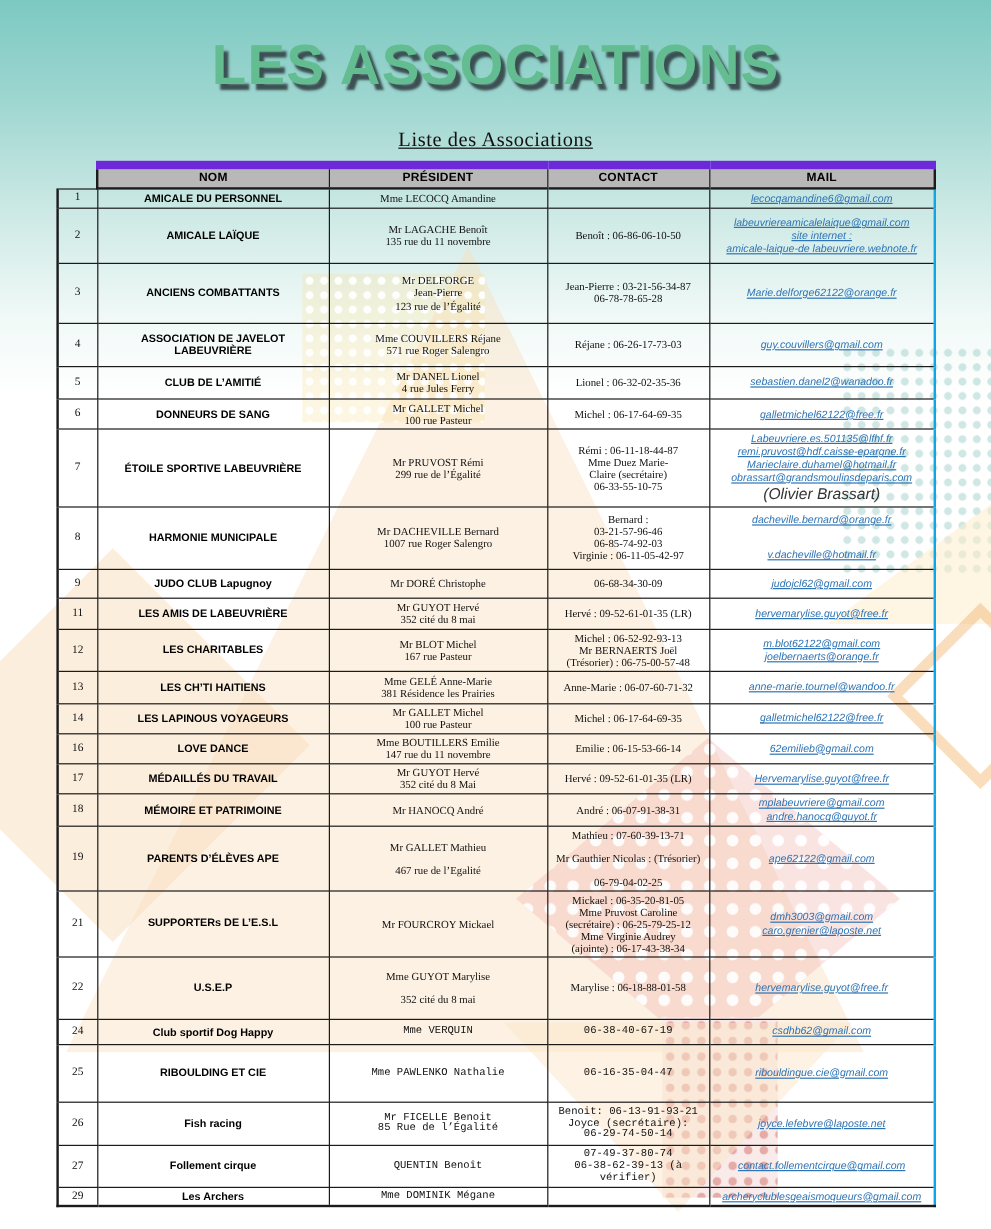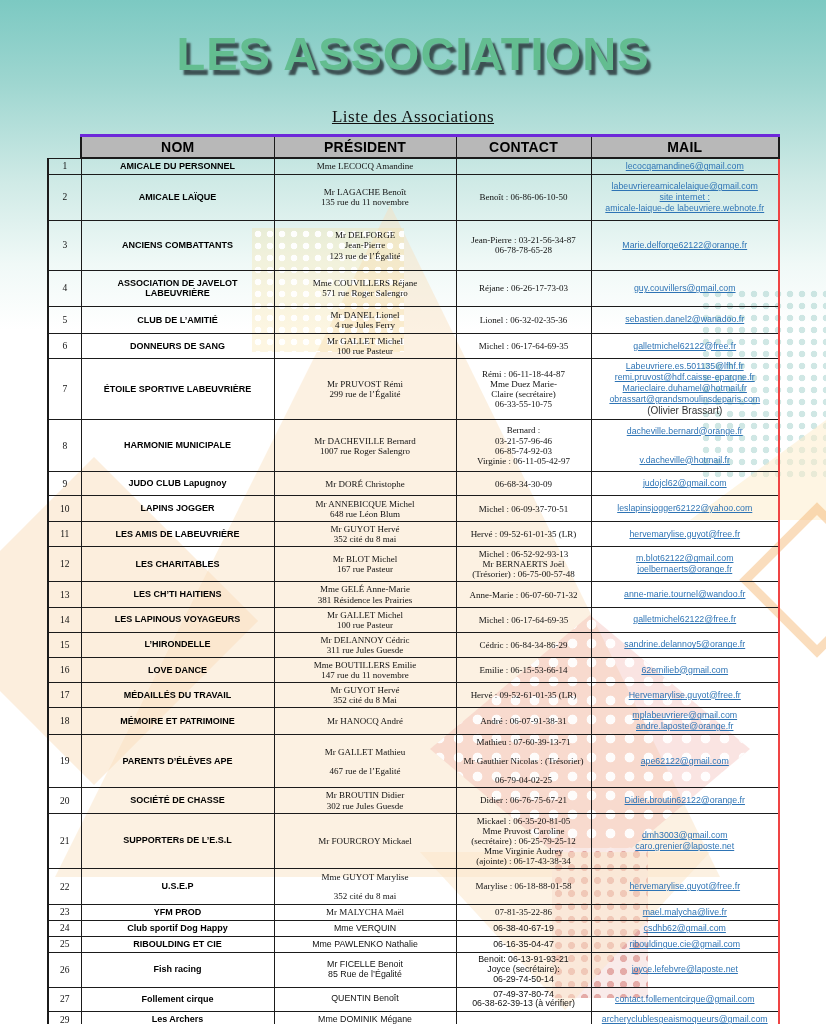--- a/index.html
+++ b/index.html
@@ -44,36 +44,36 @@
   .subtitle { position:absolute; top:107px; left:0; width:100%; text-align:center;
     font-family:"Liberation Serif", serif; font-size:17px; color:#111;
     text-decoration:underline; letter-spacing:.5px; }
 
   
   table.assoc { position:absolute; left:47px; top:134px; width:731px;
     border-collapse:collapse; table-layout:fixed; background:transparent; }
   col.w-num{width:33px} col.w-nom{width:193px} col.w-pres{width:182px} col.w-con{width:135px} col.w-mail{width:188px}
   .assoc th, .assoc td { border:1.5px solid #1b1b1b; text-align:center; vertical-align:middle;
     padding:2px 3px; overflow:hidden; }
-  .assoc thead th { background:var(--gray,#b8b8b8); font-size:14px; font-weight:bold; color:#000;
-    border-top:3px solid #6d28d9; border-bottom:2px solid #1b1b1b; height:14px; letter-spacing:.2px; }
+  .assoc thead th { background:var(--gray,#b8b8b8); font-size:10px; font-weight:bold; color:#000;
+    border-top:7px solid #6d28d9; border-bottom:2px solid #1b1b1b; height:14px; letter-spacing:.2px; }
   .assoc thead th:last-child { border-right:2px solid #1b1b1b; }
   .assoc thead th.h-nom { border-left:2px solid #1b1b1b; }
   .assoc thead td.corner { border:0; background:transparent; }
   .assoc tbody td:first-child { border-left:2px solid #1b1b1b; }
-  .assoc tbody td:last-child { border-right:2px solid #ef4444; }
+  .assoc tbody td:last-child { border-right:2px solid #0ea5e9;font-style:italic; }
   .assoc tbody tr:last-child td { border-bottom:2px solid #1b1b1b; }
   .c-num { font-family:"Liberation Serif", serif; font-size:9.5px; color:#111; }
   .c-nom { font-size:9px; font-weight:bold; color:#000; line-height:1.2;margin-left:40px; }
   .ln { font-family:"Liberation Serif", serif; font-size:9px; line-height:1.12; color:#111; }
-  .ln.sans { font-family:Liberation Sans, sans-serif; font-size:8.8px;text-align:center; }
+  .ln.sans { font-family:Liberation Mono, monospace; font-size:8.8px;text-align:center; }
   .ln.gap { line-height:1.0; }
   .mlink { display:block; font-size:8.8px; color:var(--blue,#2e74b5); text-decoration:underline;
     line-height:1.25; cursor:pointer; word-wrap:break-word; }
-  .mplain { display:block; font-size:10px; color:#333; line-height:1.2; }
+  .mplain { display:block; font-size:13px; color:#333; line-height:1.2; }
 
   
   #rows tr:nth-child(1){height:14px} #rows tr:nth-child(2){height:46px} #rows tr:nth-child(3){height:50px}
   #rows tr:nth-child(4){height:36px} #rows tr:nth-child(5){height:27px} #rows tr:nth-child(6){height:24px}
   #rows tr:nth-child(7){height:57px} #rows tr:nth-child(8){height:52px} #rows tr:nth-child(9){height:24px}
   #rows tr:nth-child(10){height:26px} #rows tr:nth-child(11){height:20px} #rows tr:nth-child(12){height:27px}
   #rows tr:nth-child(13){height:24px} #rows tr:nth-child(14){height:23px} #rows tr:nth-child(15){height:24px}
   #rows tr:nth-child(16){height:20px} #rows tr:nth-child(17){height:21px} #rows tr:nth-child(18){height:21px}
   #rows tr:nth-child(19){height:52px} #rows tr:nth-child(20){height:21px} #rows tr:nth-child(21){height:48px}
   #rows tr:nth-child(22){height:36px} #rows tr:nth-child(23){height:15px} #rows tr:nth-child(24){height:16px}
@@ -250,34 +250,20 @@
             <div class="ln">Mr DORÉ Christophe</div>
           </td>
     <td class="c-contact">
             <div class="ln">06-68-34-30-09</div>
           </td>
     <td class="c-mail">
             <a class="mlink">judojcl62@gmail.com</a>
           </td>
   </tr>
         <tr>
-    <td class="c-num">10</td>
-    <td class="c-nom">LAPINS JOGGER</td>
-    <td class="c-pres">
-            <div class="ln">Mr ANNEBICQUE Michel</div>
-            <div class="ln">648 rue Léon Blum</div>
-          </td>
-    <td class="c-contact">
-            <div class="ln">Michel : 06-09-37-70-51</div>
-          </td>
-    <td class="c-mail">
-            <a class="mlink">leslapinsjogger62122@yahoo.com</a>
-          </td>
-  </tr>
-        <tr>
     <td class="c-num">11</td>
     <td class="c-nom">LES AMIS DE LABEUVRIÈRE</td>
     <td class="c-pres">
             <div class="ln">Mr GUYOT Hervé</div>
             <div class="ln">352 cité du 8 mai</div>
           </td>
     <td class="c-contact">
             <div class="ln">Hervé : 09-52-61-01-35 (LR)</div>
           </td>
     <td class="c-mail">
@@ -323,34 +309,20 @@
             <div class="ln">100 rue Pasteur</div>
           </td>
     <td class="c-contact">
             <div class="ln">Michel : 06-17-64-69-35</div>
           </td>
     <td class="c-mail">
             <a class="mlink">galletmichel62122@free.fr</a>
           </td>
   </tr>
         <tr>
-    <td class="c-num">15</td>
-    <td class="c-nom">L’HIRONDELLE</td>
-    <td class="c-pres">
-            <div class="ln">Mr DELANNOY Cédric</div>
-            <div class="ln">311 rue Jules Guesde</div>
-          </td>
-    <td class="c-contact">
-            <div class="ln">Cédric : 06-84-34-86-29</div>
-          </td>
-    <td class="c-mail">
-            <a class="mlink">sandrine.delannoy5@orange.fr</a>
-          </td>
-  </tr>
-        <tr>
     <td class="c-num">16</td>
     <td class="c-nom">LOVE DANCE</td>
     <td class="c-pres">
             <div class="ln">Mme BOUTILLERS Emilie</div>
             <div class="ln">147 rue du 11 novembre</div>
           </td>
     <td class="c-contact">
             <div class="ln">Emilie : 06-15-53-66-14</div>
           </td>
     <td class="c-mail">
@@ -375,54 +347,40 @@
     <td class="c-num">18</td>
     <td class="c-nom">MÉMOIRE ET PATRIMOINE</td>
     <td class="c-pres">
             <div class="ln">Mr HANOCQ André</div>
           </td>
     <td class="c-contact">
             <div class="ln">André : 06-07-91-38-31</div>
           </td>
     <td class="c-mail">
             <a class="mlink">mplabeuvriere@gmail.com</a>
-            <a class="mlink">andre.laposte@orange.fr</a>
+            <a class="mlink">andre.hanocq@guyot.fr</a>
           </td>
   </tr>
         <tr>
     <td class="c-num">19</td>
     <td class="c-nom">PARENTS D’ÉLÈVES APE</td>
     <td class="c-pres">
             <div class="ln">Mr GALLET Mathieu</div>
             <div class="ln gap">&nbsp;</div>
             <div class="ln">467 rue de l’Egalité</div>
           </td>
     <td class="c-contact">
             <div class="ln">Mathieu : 07-60-39-13-71</div>
             <div class="ln gap">&nbsp;</div>
             <div class="ln">Mr Gauthier Nicolas : (Trésorier)</div>
             <div class="ln gap">&nbsp;</div>
             <div class="ln">06-79-04-02-25</div>
           </td>
     <td class="c-mail">
             <a class="mlink">ape62122@gmail.com</a>
-          </td>
-  </tr>
-        <tr>
-    <td class="c-num">20</td>
-    <td class="c-nom">SOCIÉTÉ DE CHASSE</td>
-    <td class="c-pres">
-            <div class="ln">Mr BROUTIN Didier</div>
-            <div class="ln">302 rue Jules Guesde</div>
-          </td>
-    <td class="c-contact">
-            <div class="ln">Didier : 06-76-75-67-21</div>
-          </td>
-    <td class="c-mail">
-            <a class="mlink">Didier.broutin62122@orange.fr</a>
           </td>
   </tr>
         <tr>
     <td class="c-num">21</td>
     <td class="c-nom">SUPPORTERs DE L’E.S.L</td>
     <td class="c-pres">
             <div class="ln">Mr FOURCROY Mickael</div>
           </td>
     <td class="c-contact">
             <div class="ln">Mickael : 06-35-20-81-05</div>
@@ -445,33 +403,20 @@
             <div class="ln">352 cité du 8 mai</div>
           </td>
     <td class="c-contact">
             <div class="ln">Marylise : 06-18-88-01-58</div>
           </td>
     <td class="c-mail">
             <a class="mlink">hervemarylise.guyot@free.fr</a>
           </td>
   </tr>
         <tr>
-    <td class="c-num">23</td>
-    <td class="c-nom">YFM PROD</td>
-    <td class="c-pres">
-            <div class="ln">Mr MALYCHA Maël</div>
-          </td>
-    <td class="c-contact">
-            <div class="ln">07-81-35-22-86</div>
-          </td>
-    <td class="c-mail">
-            <a class="mlink">mael.malycha@live.fr</a>
-          </td>
-  </tr>
-        <tr>
     <td class="c-num">24</td>
     <td class="c-nom">Club sportif Dog Happy</td>
     <td class="c-pres">
             <div class="ln sans">Mme VERQUIN</div>
           </td>
     <td class="c-contact">
             <div class="ln sans">06-38-40-67-19</div>
           </td>
     <td class="c-mail">
             <a class="mlink">csdhb62@gmail.com</a>

